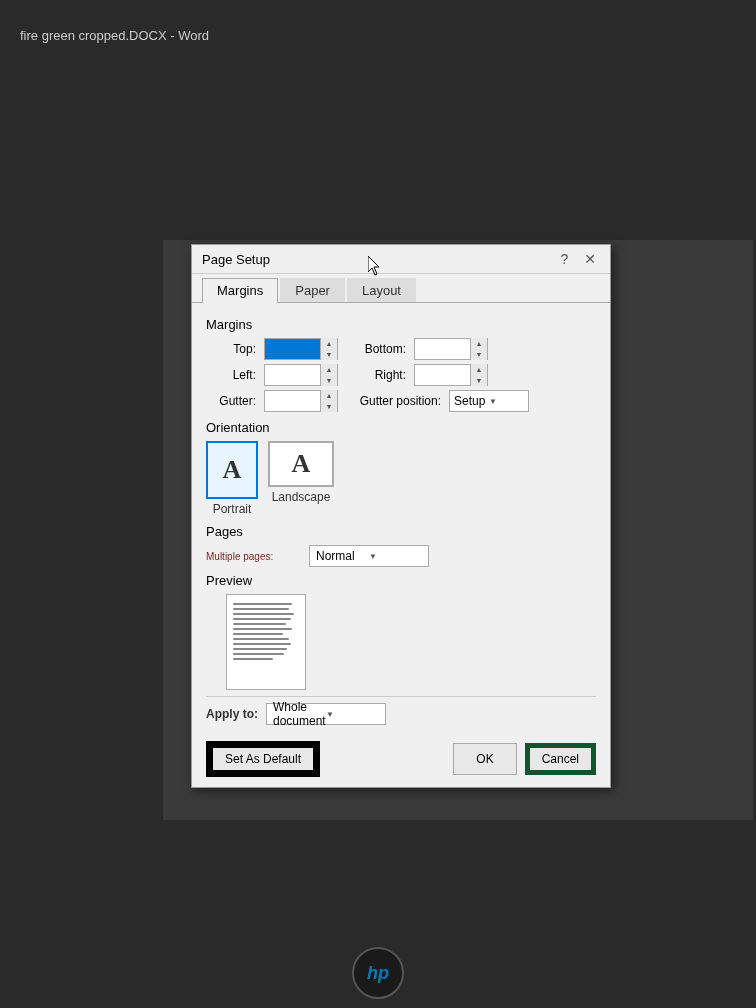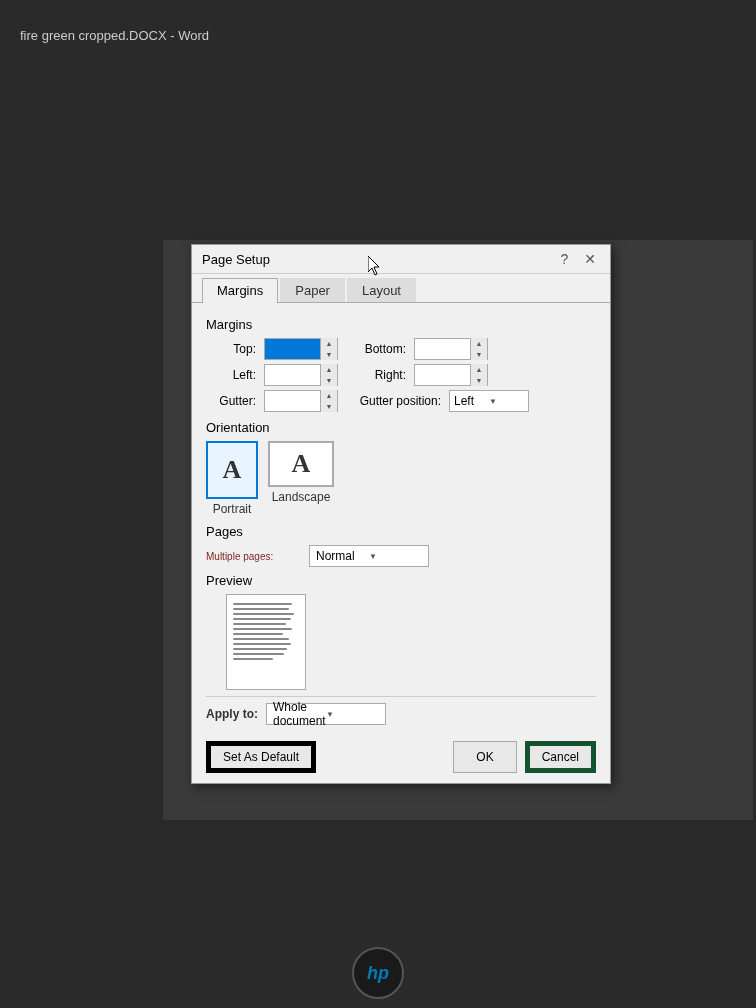--- a/index.html
+++ b/index.html
@@ -378,21 +378,21 @@
       align-items: center;
       justify-content: space-between;
       padding: 6px 14px 10px;
       background: #f0f0f0;
     }
 
     .btn-set-default {
       padding: 4px 12px;
       font-size: 12px;
       background: #e8e8e8;
-      border: 5px solid #000000;
+      border: 7px solid #000000;
       cursor: pointer;
     }
 
     .footer-right {
       display: flex;
       gap: 8px;
       border-radius: 7px;
     }
 
     .btn-ok {
@@ -488,21 +488,21 @@
       <div style="width:50px; text-align:right; font-size:12px;">Gutter:</div>
       <div class="spin-input">
         <input type="text" style="">
         <div class="spin-buttons">
           <button class="spin-btn">▲</button>
           <button class="spin-btn">▼</button>
         </div>
       </div>
       <div style="width:95px; text-align:right; font-size:12px;">Gutter position:</div>
       <div class="select-field" style="width:80px;">
-        <span>Left</span>
+        <span>Setup</span>
         <span class="select-arrow">▼</span>
       </div>
     </div>
 
     <div class="orientation-section">
       <div class="section-title">Orientation</div>
       <div class="orientation-buttons">
         <div class="orient-option">
           <div class="orient-icon portrait">
             <span class="letter-a">A</span>

